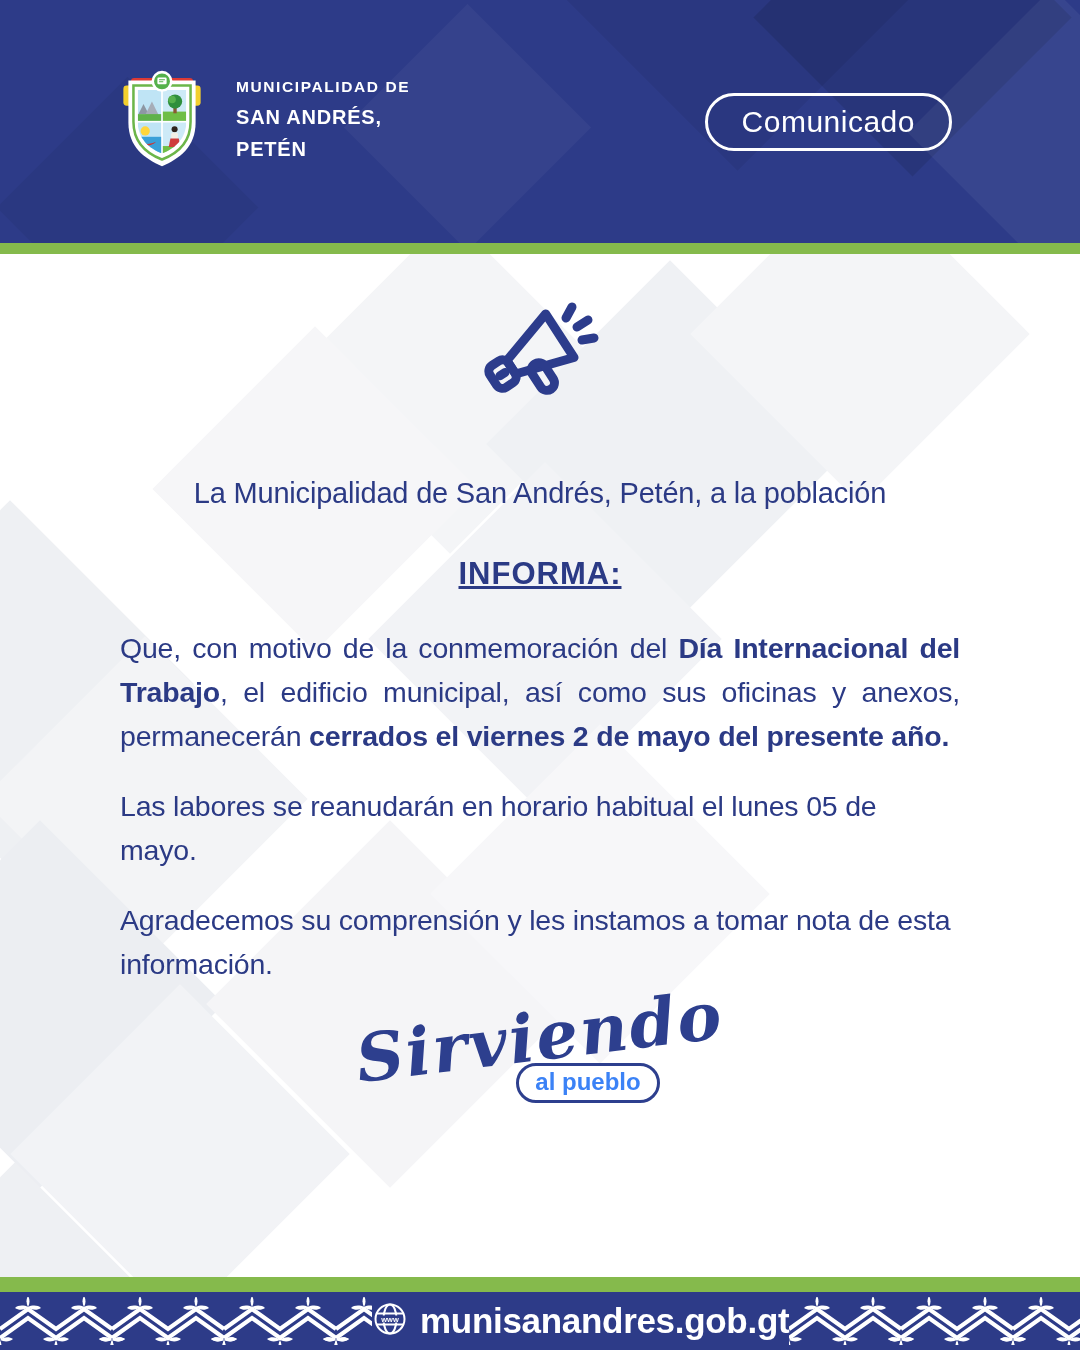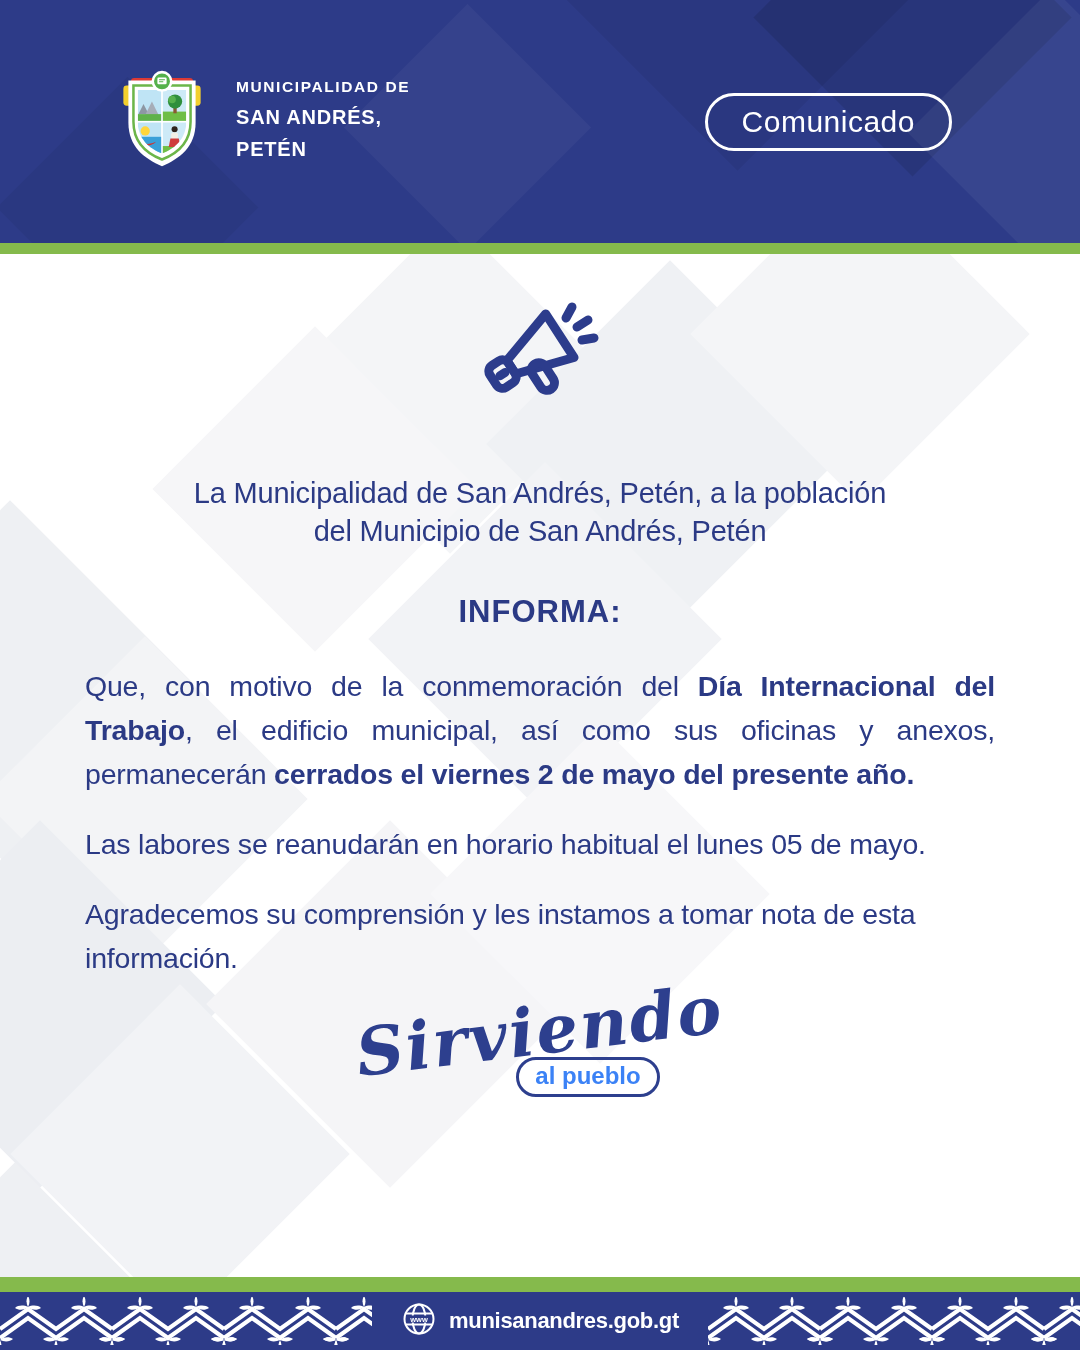--- a/index.html
+++ b/index.html
@@ -39,25 +39,25 @@
   .bd3{ left:-90px;  top:620px; width:260px; height:260px; background:#eceef2; }
   .bd4{ left:60px;   top:780px; width:240px; height:240px; background:#f2f3f6; }
   .bd5{ left:-110px; top:960px; width:250px; height:250px; background:#eef0f3; }
   .bd6{ left:330px;  top:10px;  width:240px; height:240px; background:#f4f5f7; }
   .bd7{ left:540px;  top:60px;  width:260px; height:260px; background:#eff1f4; }
   .bd8{ left:740px;  top:-40px; width:240px; height:240px; background:#f4f5f7; }
   .bd9{ left:420px;  top:260px; width:250px; height:250px; background:#f2f3f6; }
   .bd10{ left:200px; top:120px; width:230px; height:230px; background:#f6f6f8; }
   .bd11{ left:260px; top:620px; width:260px; height:260px; background:#f5f5f7; }
   .bd12{ left:480px; top:520px; width:240px; height:240px; background:#f7f7f9; }
-  .content{ position:relative; z-index:1; padding:0 85px; color:#2b3a85; }
+  .content{ position:relative; z-index:1; padding:0 120px; color:#2b3a85; }
   .mega-row{ display:flex; justify-content:center; margin-top:42px; }
   .intro{ margin-top:50px; text-align:center; font-size:29px; line-height:38px;
           font-weight:500; letter-spacing:-.2px; }
-  .informa{ margin-top:44px; text-align:center; font-weight:bold; font-size:31px; letter-spacing:1px; }
+  .informa{ margin-top:44px; text-align:center; font-weight:bold; font-size:31px; letter-spacing:1px;text-decoration:underline; }
   .body-p{ font-size:28.5px; line-height:44px; letter-spacing:-.2px; }
   .p1{ margin-top:34px; text-align:justify; }
   .body-p strong{ font-weight:bold; }
   .p2,.p3{ margin-top:26px; }
   .dateline{ margin-top:28px; font-weight:bold; font-size:29px; }
   
   .signature{ margin-top:12px; text-align:center; position:relative; }
   .script{
     display:inline-block; font-family:"DejaVu Serif", serif; font-style:italic; font-weight:bold;
     font-size:66px; color:#2d3f8e; transform:rotate(-7deg); letter-spacing:2px;
@@ -68,21 +68,21 @@
     margin:-16px 0 0 0; transform:translateX(48px);
   }
   .sig-pill-row{ text-align:center; }
   
   .footer{
     height:58px; background:#2d3b88; display:flex; align-items:center;
     justify-content:space-between; overflow:hidden;
   }
   .band{ width:372px; height:48px; flex:0 0 auto; }
   .footer-center{ display:flex; align-items:center; gap:12px; color:#fff; flex:0 0 auto; }
-  .site{ font-size:22px; font-weight:bold; letter-spacing:-.3px; }
+  .site{ font-size:35px; font-weight:bold; letter-spacing:-.3px; }
 </style>
 </head>
 <body>
 
 <svg width="0" height="0" style="position:absolute" aria-hidden="true">
   <defs>
     <g id="lf" fill="#ffffff">
       <path d="M0 0 C-4 -2 -10 -2 -13 1 C-9 4 -3 3 0 0 Z"></path>
       <path d="M0 0 C4 -2 10 -2 13 1 C9 4 3 3 0 0 Z"></path>
       <path d="M0 0 C-2 -4 -2 -8 0 -11 C2 -8 2 -4 0 0 Z"></path>
@@ -184,21 +184,20 @@
               <path d="M88 22 L94 11"></path>
               <path d="M99 31 L110 24"></path>
               <path d="M104 44 L116 42"></path>
             </g>
           </svg>
         </span>
       </div>
 
       <div class="intro">
         <div>La Municipalidad de San Andrés, Petén, a la población</div>
-        <div>del Municipio de San Andrés, Petén</div>
       </div>
 
       <div class="informa">INFORMA:</div>
 
       <p class="body-p p1"><span>Que, con motivo de la conmemoración del </span><strong>Día Internacional del Trabajo</strong><span>, el edificio municipal, así como sus oficinas y anexos, permanecerán </span><strong>cerrados el viernes 2 de mayo del presente año.</strong></p>
 
       <p class="body-p p2">Las labores se reanudarán en horario habitual el lunes 05 de mayo.</p>
 
       <p class="body-p p3">Agradecemos su comprensión y les instamos a tomar nota de esta información.</p>
 

